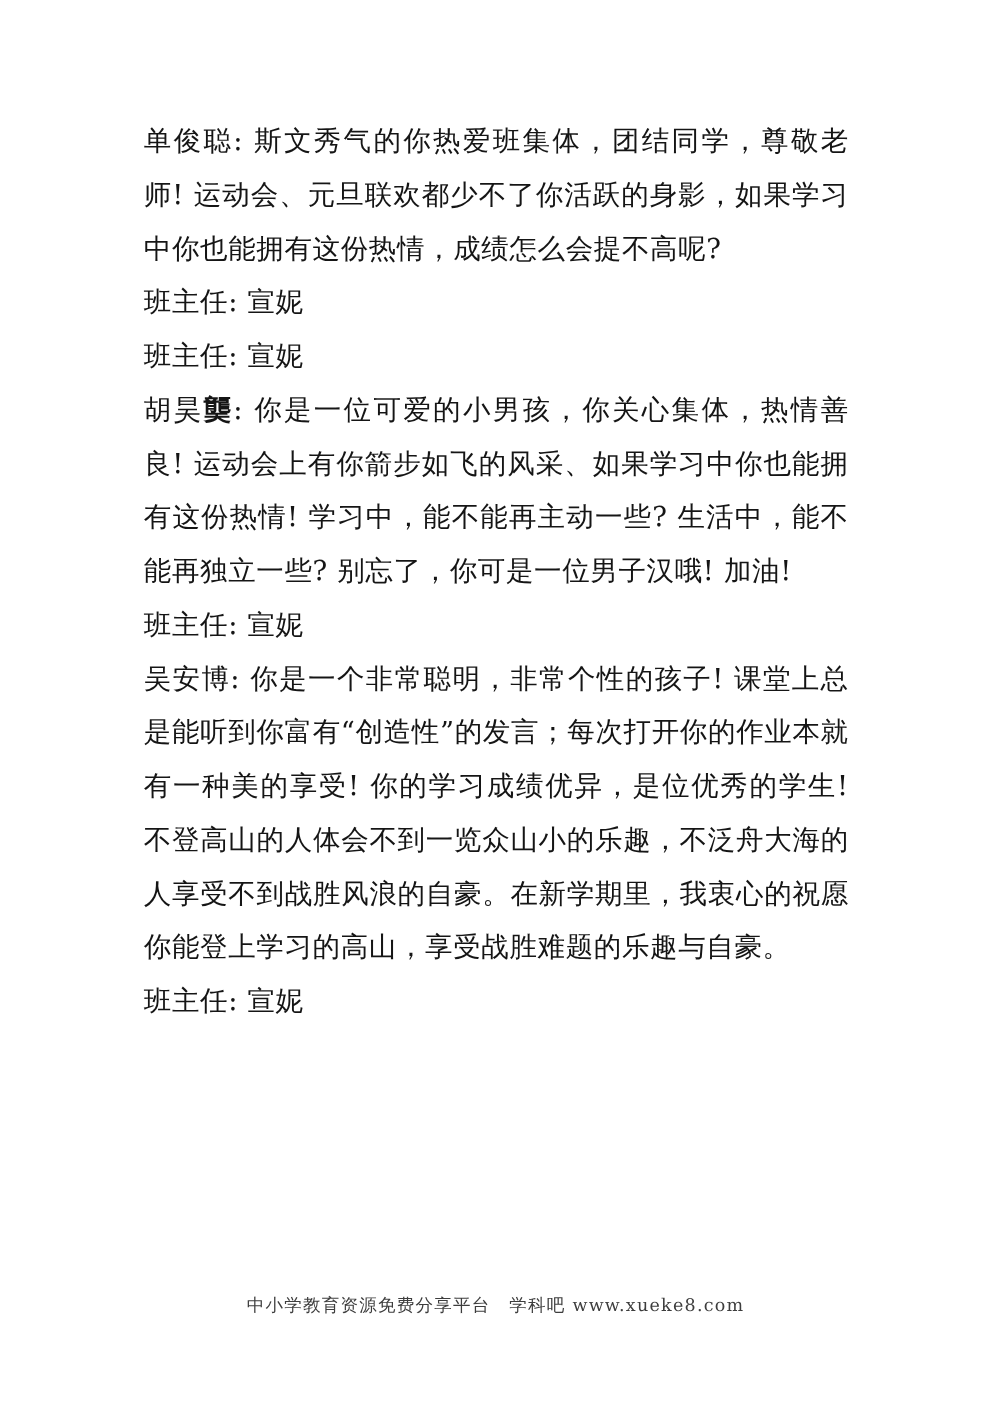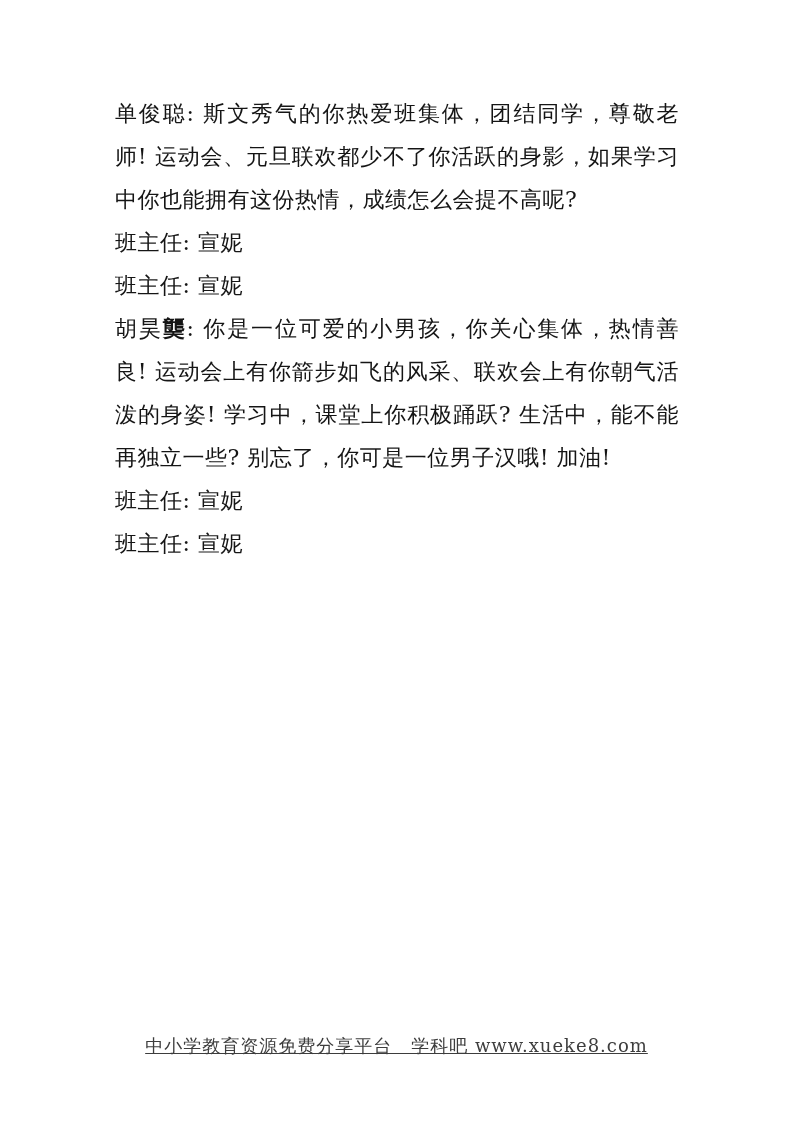--- a/index.html
+++ b/index.html
@@ -43,48 +43,48 @@
     padding-right: 76px;
   }
   .footer {
     position: absolute;
     left: 0;
     top: 1034px;
     width: 100%;
     text-align: center;
   }
   .footer-text {
-    font-size: 18px;
+    font-size: 14px;
     color: #3d3d3d;
     letter-spacing: 1px;
     font-family: "DejaVu Serif", serif;
-    text-decoration: underline;
   }
 </style>
 </head>
 <body>
 
 <div class="page">
   <div class="content">
 
     <div>
       <p class="para-body"><span class="student-name">单俊聪</span><span class="student-name rare-char"></span><span>: </span><span>斯文秀气的你热爱班集体，团结同学，尊敬老师! 运动会、元旦联欢都少不了你活跃的身影，如果学习中你也能拥有这份热情，成绩怎么会提不高呢?</span></p>
       <p class="signature">班主任: 宣妮</p>
     </div>
 
     <div>
       <p class="signature">班主任: 宣妮</p>
     </div>
 
     <div>
-      <p class="para-body"><span class="student-name">胡昊</span><span class="student-name rare-char">龑</span><span>: </span><span>你是一位可爱的小男孩，你关心集体，热情善良! 运动会上有你箭步如飞的风采、联欢会上有你朝气活泼的身姿! 学习中，课堂上你积极踊跃? 生活中，能不能再独立一些? 别忘了，你可是一位男子汉哦! 加油!</span></p>
+      <p class="para-body"><span class="student-name">胡昊</span><span class="student-name rare-char">龑</span><span>: </span><span>你是一位可爱的小男孩，你关心集体，热情善良! 运动会上有你箭步如飞的风采、如果学习中你也能拥有这份热情! 学习中，能不能再主动一些? 生活中，能不能再独立一些? 别忘了，你可是一位男子汉哦! 加油!</span></p>
       <p class="signature">班主任: 宣妮</p>
     </div>
 
     <div>
+      <p class="para-body"><span class="student-name">吴安博</span><span class="student-name rare-char"></span><span>: </span><span>你是一个非常聪明，非常个性的孩子! 课堂上总是能听到你富有“创造性”的发言；每次打开你的作业本就有一种美的享受! 你的学习成绩优异，是位优秀的学生! 不登高山的人体会不到一览众山小的乐趣，不泛舟大海的人享受不到战胜风浪的自豪。在新学期里，我衷心的祝愿你能登上学习的高山，享受战胜难题的乐趣与自豪。</span></p>
       <p class="signature">班主任: 宣妮</p>
     </div>
 
   </div>
 
   <div class="footer">
     <span class="footer-text">中小学教育资源免费分享平台　学科吧 www.xueke8.com</span>
   </div>
 </div>
 

